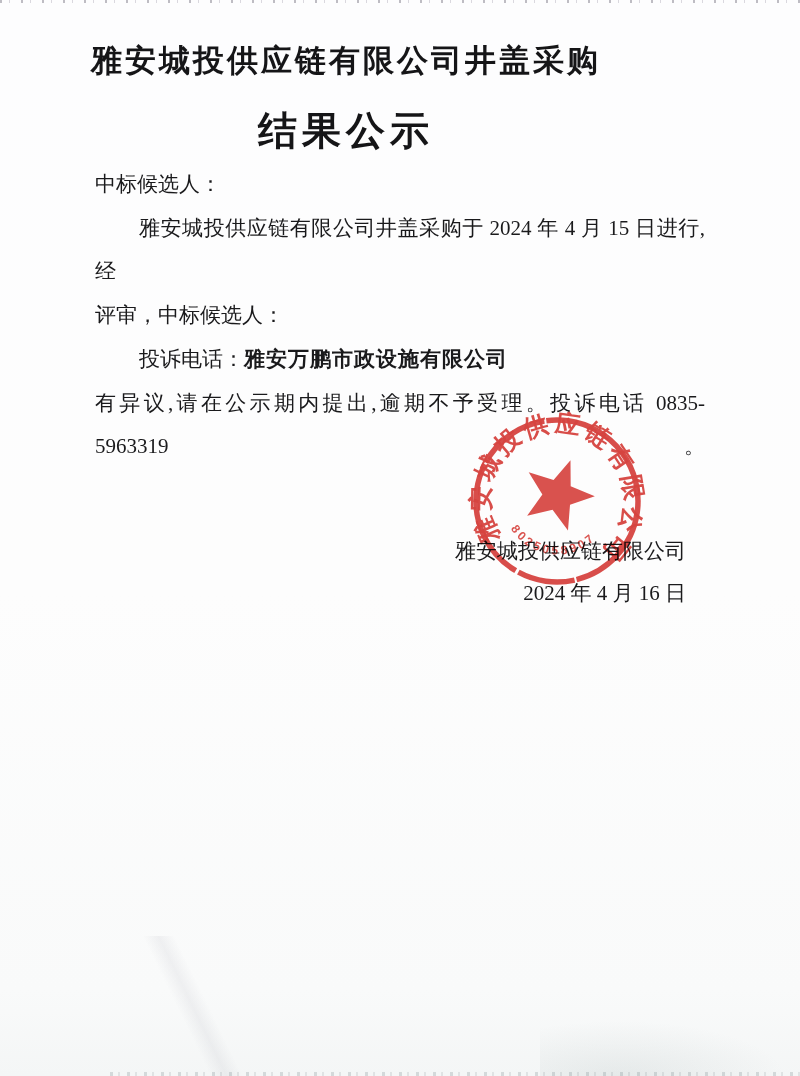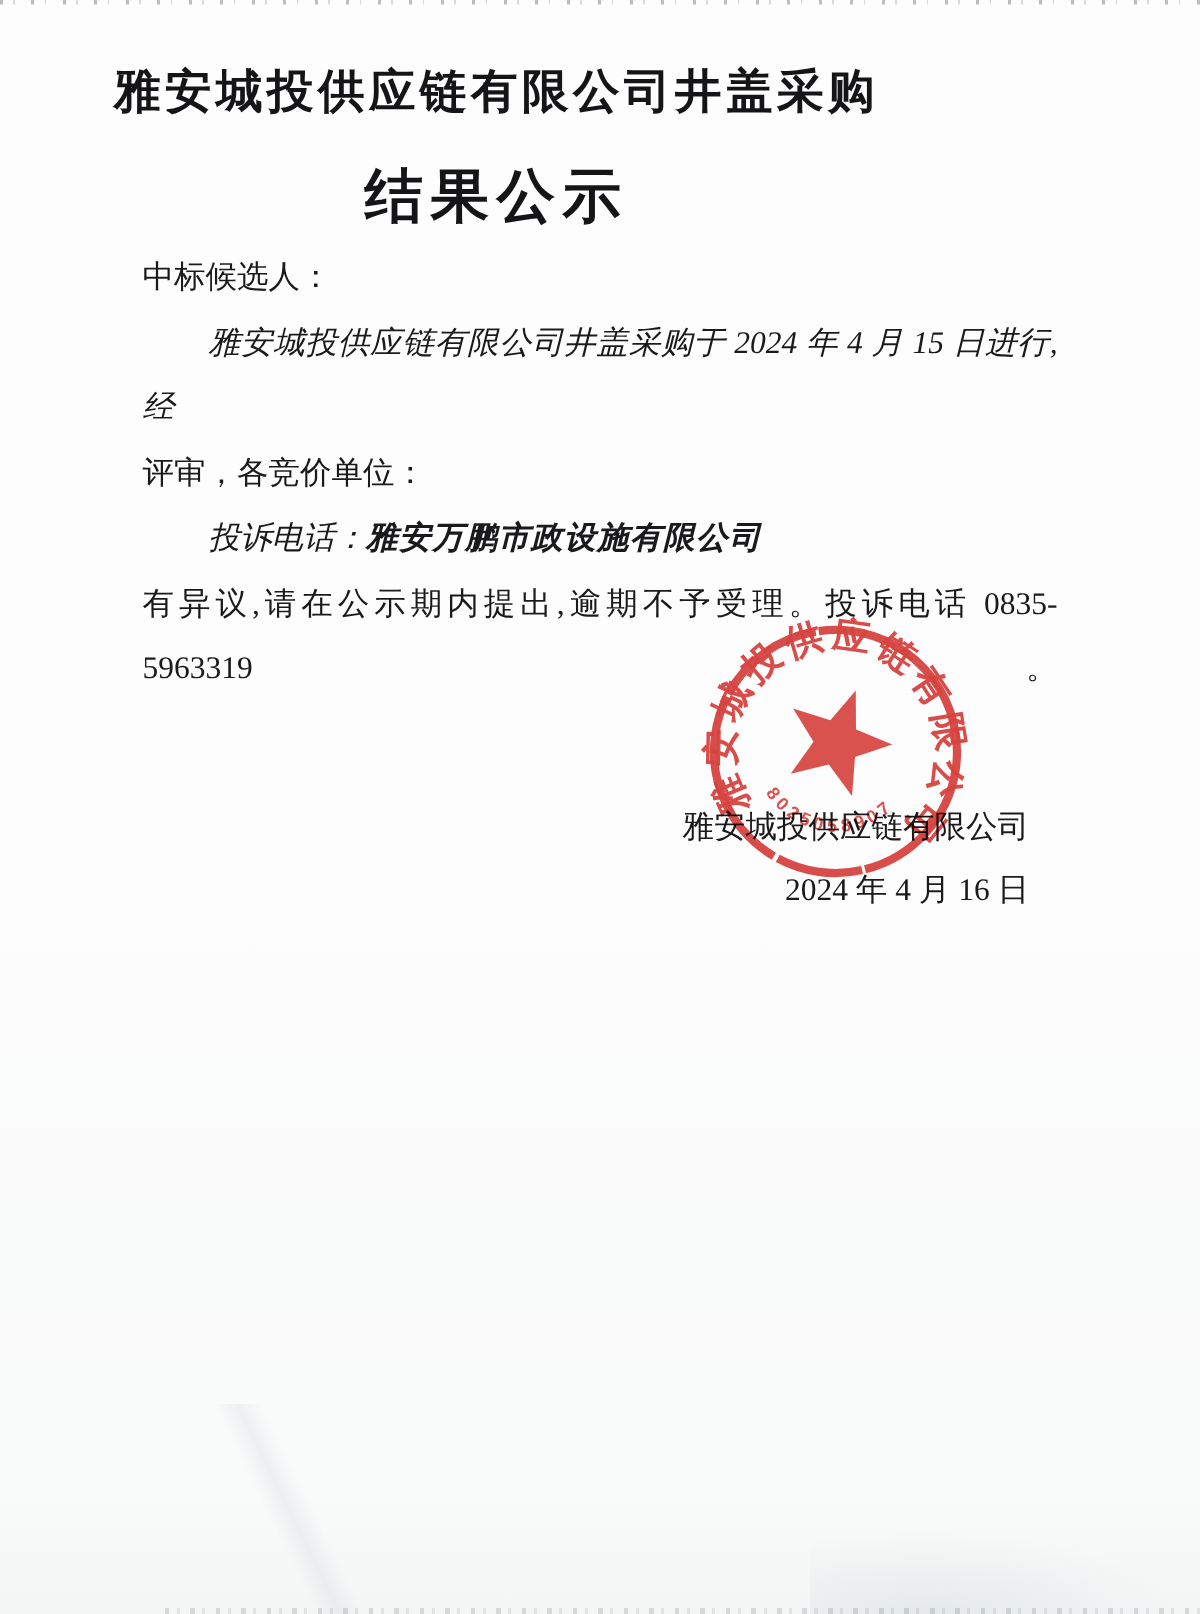--- a/index.html
+++ b/index.html
@@ -37,31 +37,31 @@
   }
   .smudge{
     position:absolute;right:0;bottom:0;width:260px;height:60px;
     background:radial-gradient(ellipse at 30% 100%, rgba(120,140,140,.12), rgba(0,0,0,0) 65%);
     pointer-events:none;
   }
 
   .title{
     position:absolute;left:0;width:662px;text-align:center;
     font-family:"Liberation Sans","DejaVu Sans",sans-serif;
-    font-weight:bold;color:#151517;
+    font-weight:bold;color:#151517;padding-left:15px;
   }
   .title1{top:40px;font-size:31px;letter-spacing:3px;}
   .title2{top:104px;font-size:39px;letter-spacing:5px;}
 
   .body-text{
     position:absolute;top:163px;left:95px;width:610px;
     font-size:21px;color:#1a1a1c;
   }
   .line{line-height:43.5px;white-space:nowrap;}
-  .indent{text-indent:44px;font-style:italic;}
+  .indent{text-indent:44px;}
   .fill{
     white-space:normal;
     text-align:justify;
     text-align-last:justify;
   }
   .winner-name{
     font-family:"Liberation Sans","DejaVu Sans",sans-serif;
     font-weight:bold;letter-spacing:1px;margin-top:44px;
   }
 
@@ -89,21 +89,21 @@
   <div class="crease"></div>
   <div class="smudge"></div>
   <div class="scan-bottom"></div>
 
   <div class="title title1">雅安城投供应链有限公司井盖采购</div>
   <div class="title title2">结果公示</div>
 
   <div class="body-text">
     <div class="line">中标候选人：</div>
     <div class="line fill indent">雅安城投供应链有限公司井盖采购于 2024 年 4 月 15 日进行,经</div>
-    <div class="line">评审，各竞价单位：</div>
+    <div class="line">评审，中标候选人：</div>
     <div class="line indent"><span>投诉电话：</span><span class="winner-name">雅安万鹏市政设施有限公司</span></div>
     <div class="line fill">有异议,请在公示期内提出,逾期不予受理。投诉电话 0835-5963319。</div>
   </div>
 
   <div class="sig-block">
     <div class="sig-line">雅安城投供应链有限公司</div>
     <div class="sig-line">2024 年 4 月 16 日</div>
   </div>
 
   <svg class="seal" viewBox="-110 -110 220 220" xmlns="http://www.w3.org/2000/svg">

